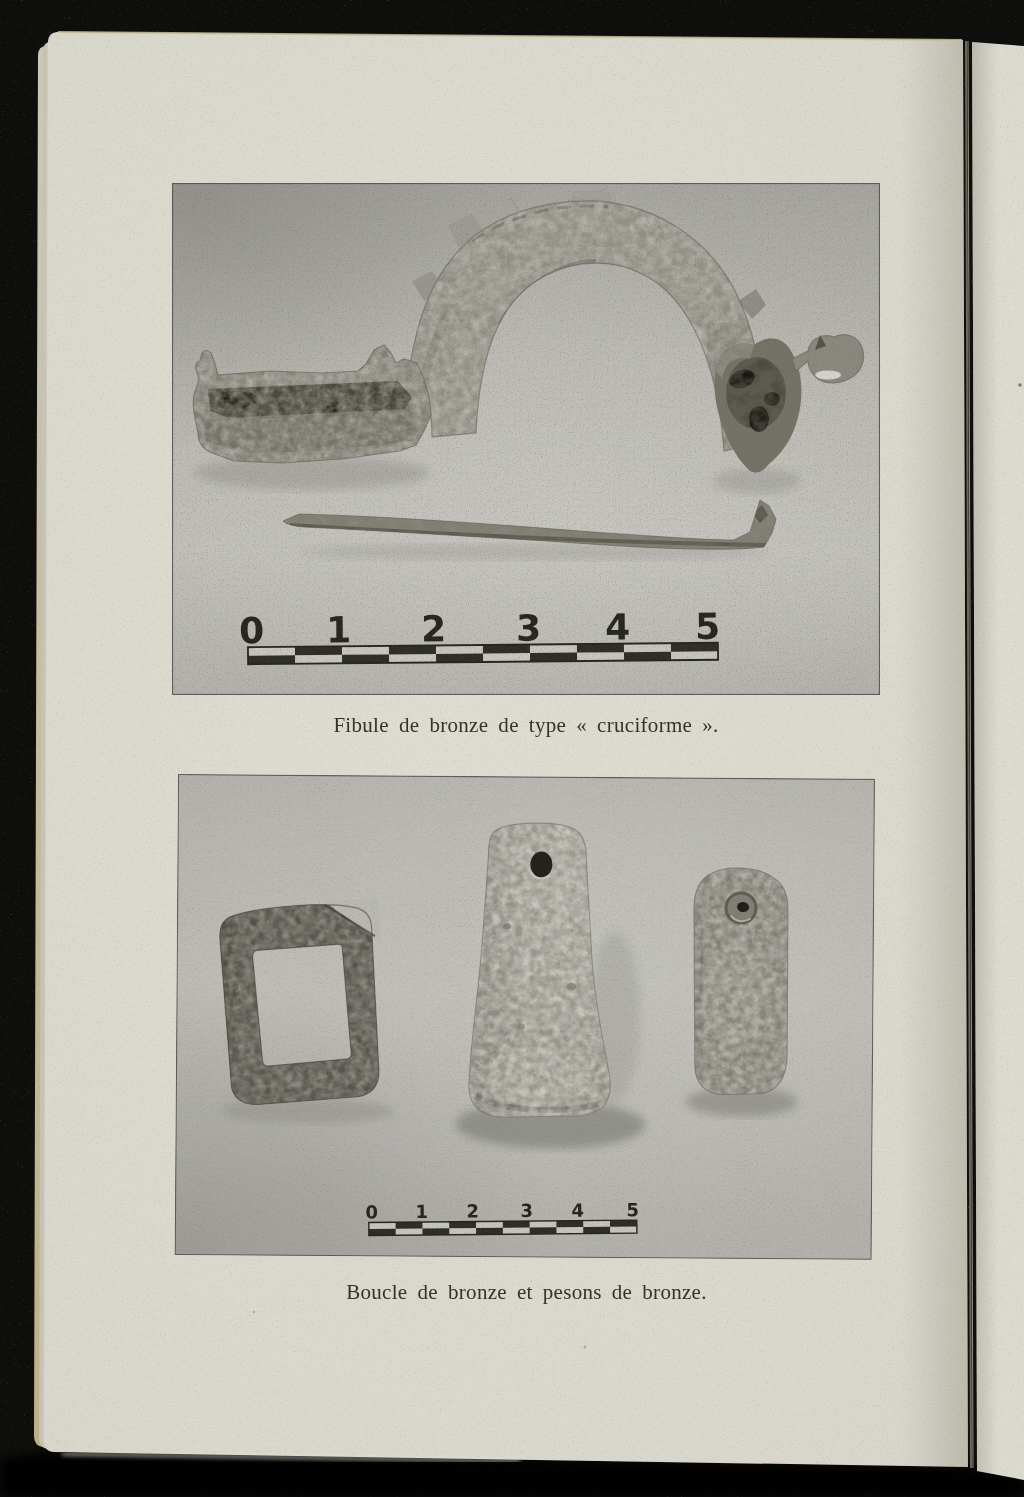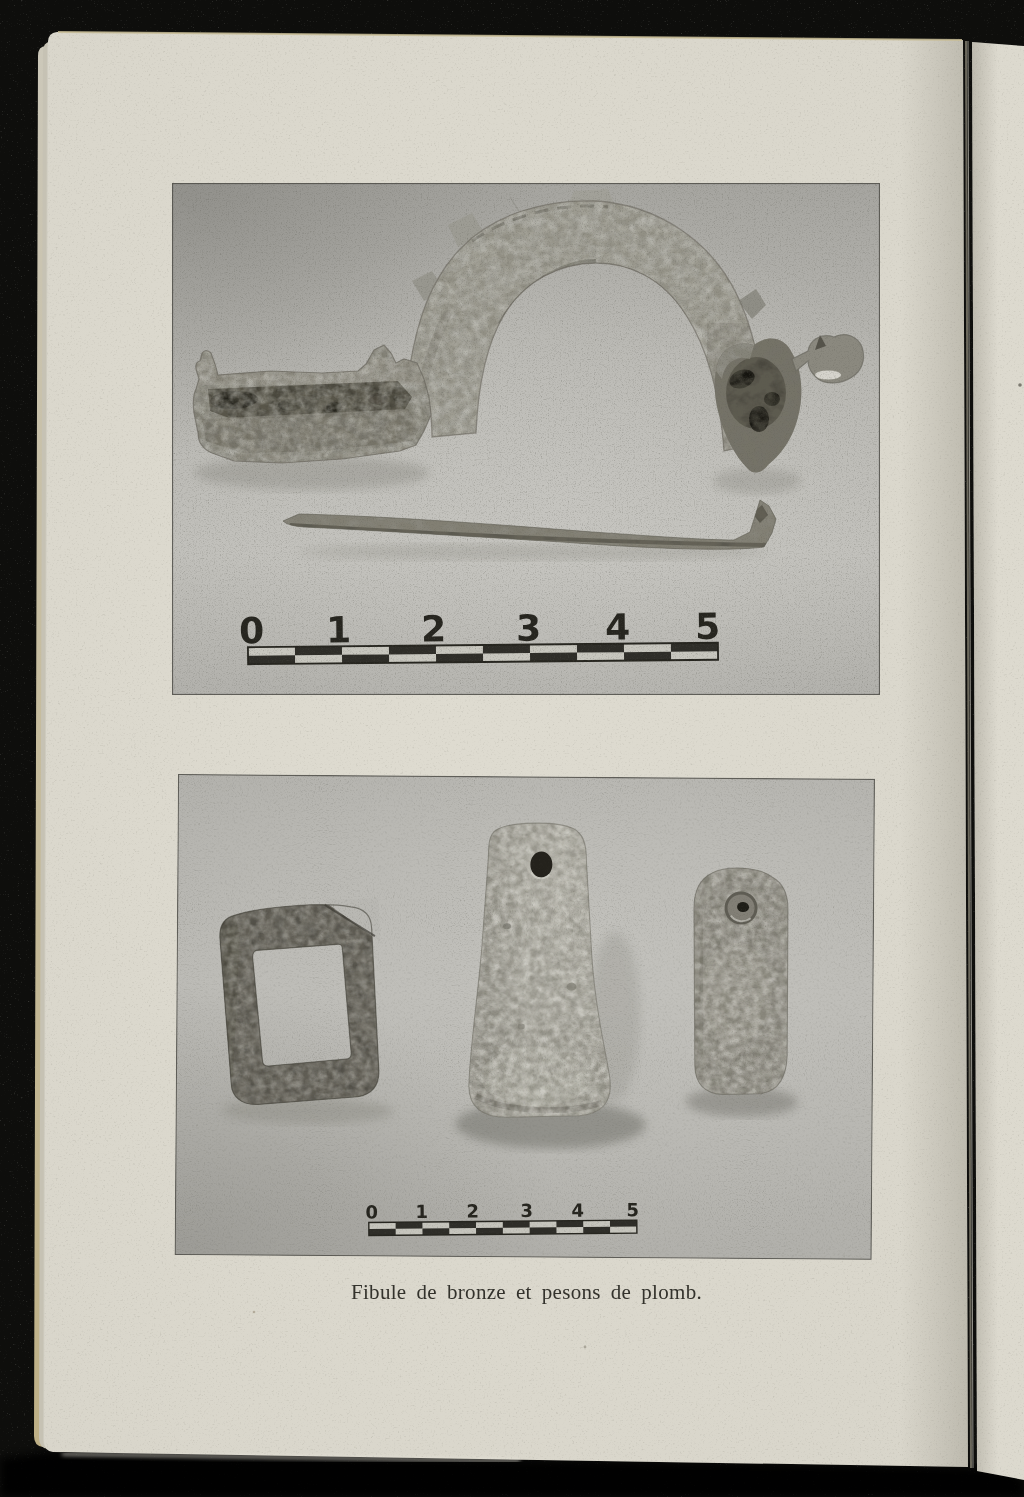--- a/index.html
+++ b/index.html
@@ -247,20 +247,21 @@
         <rect x="452" y="470.5" width="47" height="8.5" fill="#2e2d28"></rect>
         <rect x="76" y="462" width="470" height="17" fill="none" stroke="#26251f" stroke-width="1.8"></rect>
       </g>
     </g>
 
     <rect x="0" y="0" width="708" height="512" filter="url(#p1g)" opacity="0.5"></rect>
     <rect x="0.5" y="0.5" width="707" height="511" fill="none" stroke="#504f49" stroke-width="1.2" opacity="0.85"></rect>
   </svg>
   </div>
 
+  <div class="caption" style="left:172px;top:713px;width:708px;">Fibule de bronze de type « cruciforme ».</div>
 
   <div class="photo" style="left:178px;top:774px;width:697px;height:481px;transform:rotate(0.4deg);transform-origin:0 0;">
   <svg width="697" height="481" viewBox="0 0 697 481">
     <defs>
       <linearGradient id="p2bg" x1="0" y1="0" x2="0" y2="1">
         <stop offset="0" stop-color="#b3b2ad"></stop>
             <stop offset="0.45" stop-color="#bcbbb6"></stop>
         <stop offset="1" stop-color="#b1b0ab"></stop>
       </linearGradient>
       <radialGradient id="p2light" cx="0.62" cy="0.35" r="0.65">
@@ -392,15 +393,15 @@
         <rect x="408.4" y="451.5" width="26.8" height="6.5" fill="#2e2d28"></rect>
         <rect x="194" y="445" width="268" height="13" fill="none" stroke="#26251f" stroke-width="1.4"></rect>
       </g>
     </g>
 
     <rect x="0" y="0" width="697" height="481" filter="url(#p2g)" opacity="0.5"></rect>
     <rect x="0.5" y="0.5" width="696" height="480" fill="none" stroke="#504f49" stroke-width="1.2" opacity="0.85"></rect>
   </svg>
   </div>
 
-  <div class="caption" style="left:178px;top:1280px;width:697px;">Fibule de bronze et pesons de plomb.</div>
+  <div class="caption" style="left:178px;top:1280px;width:697px;">Boucle de bronze et pesons de bronze.</div>
 
 </div>
 
 </body></html>

